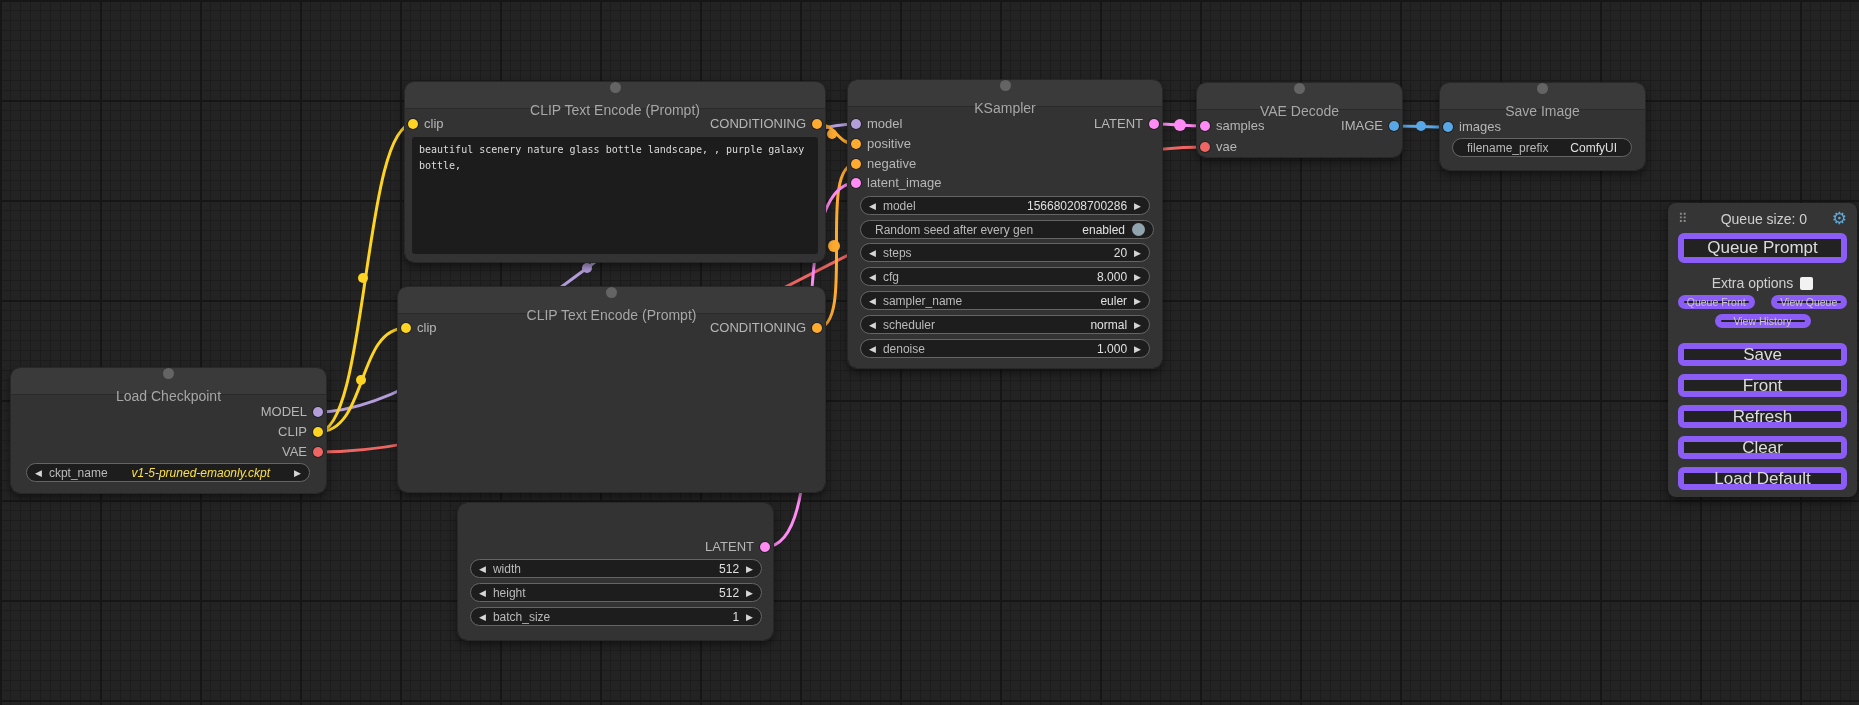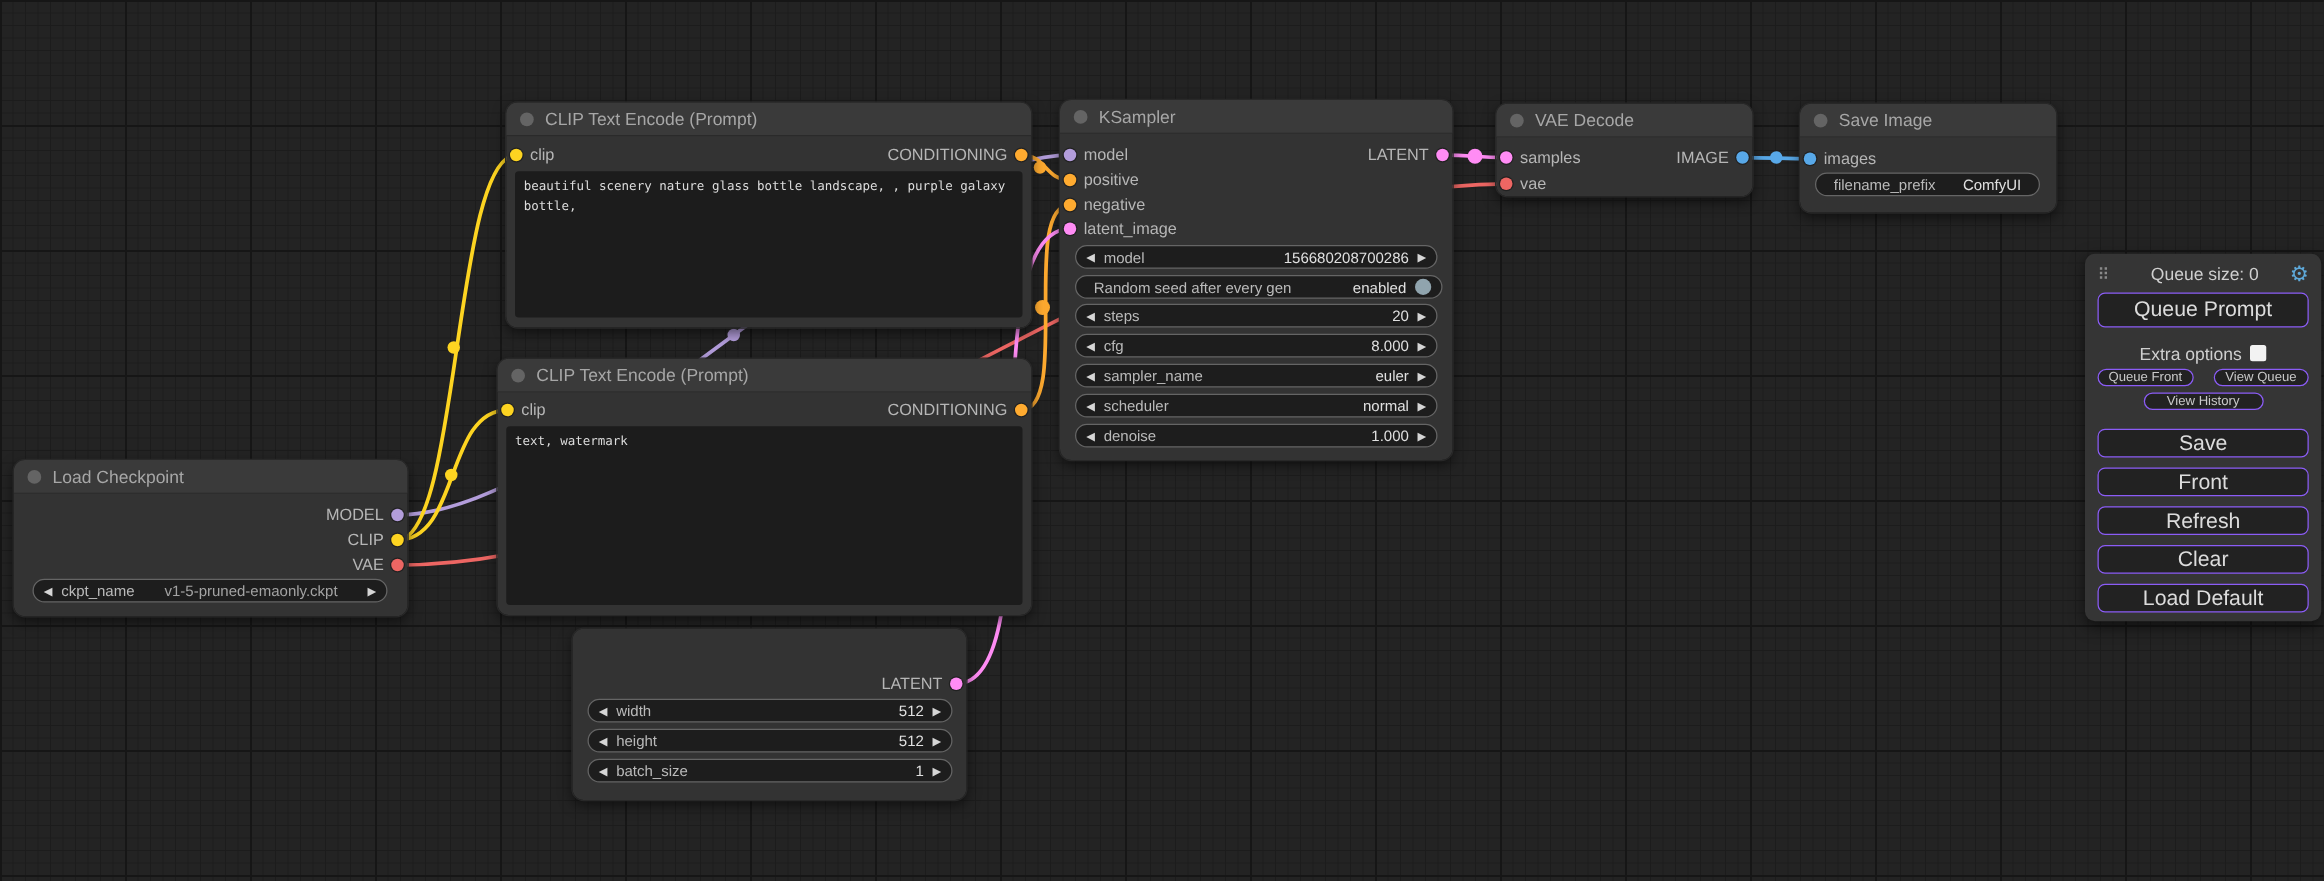--- a/index.html
+++ b/index.html
@@ -22,54 +22,55 @@
   #wires path{fill:none;stroke-width:3;}
   .node{
     position:absolute;z-index:2;background:#333333;border-radius:9px;
     box-shadow:0 4px 10px rgba(0,0,0,.55);outline:1px solid #282828;
   }
   .title{
     height:27px;display:flex;align-items:center;gap:9px;padding:0 11px;
     color:#a7a7a7;font-size:14px;background:#3a3a3a;
     border-radius:9px 9px 0 0;border-bottom:1px solid #2a2a2a;
     box-sizing:border-box;
+    flex-direction:column;
   }
   .tdot{width:11px;height:11px;border-radius:50%;background:#646464;flex:none;}
   .slot{position:absolute;height:16px;line-height:16px;font-size:13px;color:#b6b6b6;left:0;right:0;}
   .slot .dot{position:absolute;top:3px;width:10px;height:10px;border-radius:50%;box-shadow:0 0 0 1px rgba(0,0,0,.35);}
   .in{padding-left:19px;box-sizing:border-box;}
   .in .dot{left:3px;}
   .out{text-align:right;padding-right:19px;box-sizing:border-box;}
   .out .dot{right:3px;}
   .ta{
     position:absolute;left:7px;right:7px;background:#1c1c1c;border-radius:3px;
     color:#dcdcdc;font-family:"DejaVu Sans Mono",monospace;font-size:10px;
     line-height:1.55;padding:5px 7px;white-space:pre-wrap;box-sizing:border-box;
   }
   .pill{
     position:absolute;height:19px;background:#1d1d1d;border:1px solid #656565;
     border-radius:11px;display:flex;align-items:center;font-size:12px;
     color:#bababa;padding:0 8px;gap:7px;box-sizing:border-box;
   }
   .arrow{font-size:9px;color:#d6d6d6;flex:none;}
   .wval{margin-left:auto;color:#e0e0e0;}
-  .cval{margin-left:auto;margin-right:auto;color:#a3a3a3;}
+  .cval{margin-left:auto;margin-right:auto;color:#fde047;font-style:italic;}
   .toggle{width:13px;height:13px;border-radius:50%;flex:none;}
   
   #queue{
     position:absolute;z-index:3;background:#353535;border-radius:8px;
     box-shadow:0 4px 12px rgba(0,0,0,.55);padding:7px 10px;box-sizing:border-box;
     display:flex;flex-direction:column;
   }
   .qhead{display:flex;align-items:center;height:20px;margin-bottom:6px;}
   .qgrip{color:#8a8a8a;font-size:13px;width:18px;}
   .qtitle{flex:1;text-align:center;color:#cfcfcf;font-size:14px;}
   .qgear{font-size:17px;line-height:17px;}
   .btn{
-    background:#222222;border:1px solid #8b5cf6;color:#dcdcdc;
+    background:#222222;border:6px solid #8b5cf6;color:#dcdcdc;
     display:flex;align-items:center;justify-content:center;box-sizing:border-box;
   }
   .btn-big{height:23px;border-radius:6px;font-size:17px;}
   .btn-qp{height:30px;border-radius:6px;font-size:17px;margin-bottom:12px;}
   .btn-sm{height:14px;border-radius:8px;font-size:10.5px;color:#c9c9c9;}
   .qextra{display:flex;align-items:center;justify-content:center;gap:7px;height:18px;margin-bottom:4px;color:#cfcfcf;font-size:14px;}
   .qcheck{width:13px;height:13px;background:#f2f2f2;border-radius:2px;}
   .qrow{display:flex;gap:16px;margin-bottom:5px;}
   .qrow .btn-sm{flex:1;}
   .qhist{display:flex;justify-content:center;margin-bottom:15px;}
@@ -148,21 +149,20 @@
       <span>CLIP Text Encode (Prompt)</span>
     </div>
     <div class="slot in" style="top:33px">
       <span class="dot" style="background: rgb(253, 212, 33);"></span>
       <span>clip</span>
     </div>
     <div class="slot out" style="top:33px">
       <span>CONDITIONING</span>
       <span class="dot" style="background: rgb(255, 171, 48);"></span>
     </div>
-    <div class="ta" style="top:54px;height:143px;">text, watermark</div>
   </div>
 
   <div class="node" style="left:458px;top:503px;width:315px;height:137px;">
     <div class="slot out" style="top:36px">
       <span>LATENT</span>
       <span class="dot" style="background: rgb(255, 140, 244);"></span>
     </div>
     <div class="pill" style="left:12px;right:11px;top:56px">
       <span class="arrow">◀</span>
       <span>width</span>

